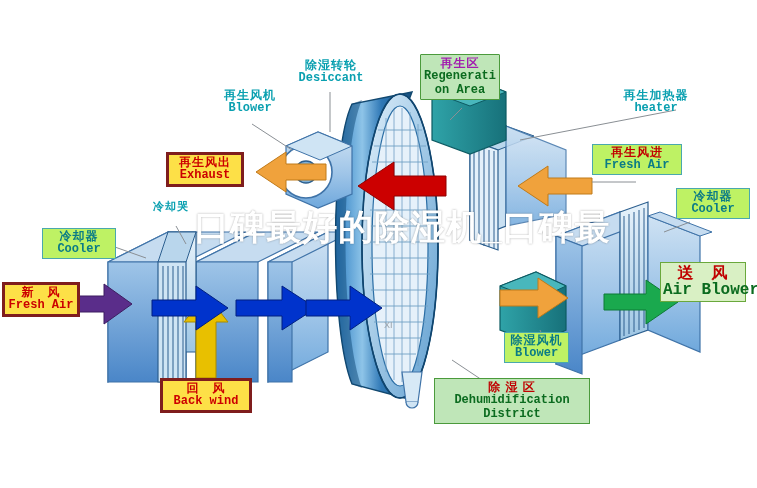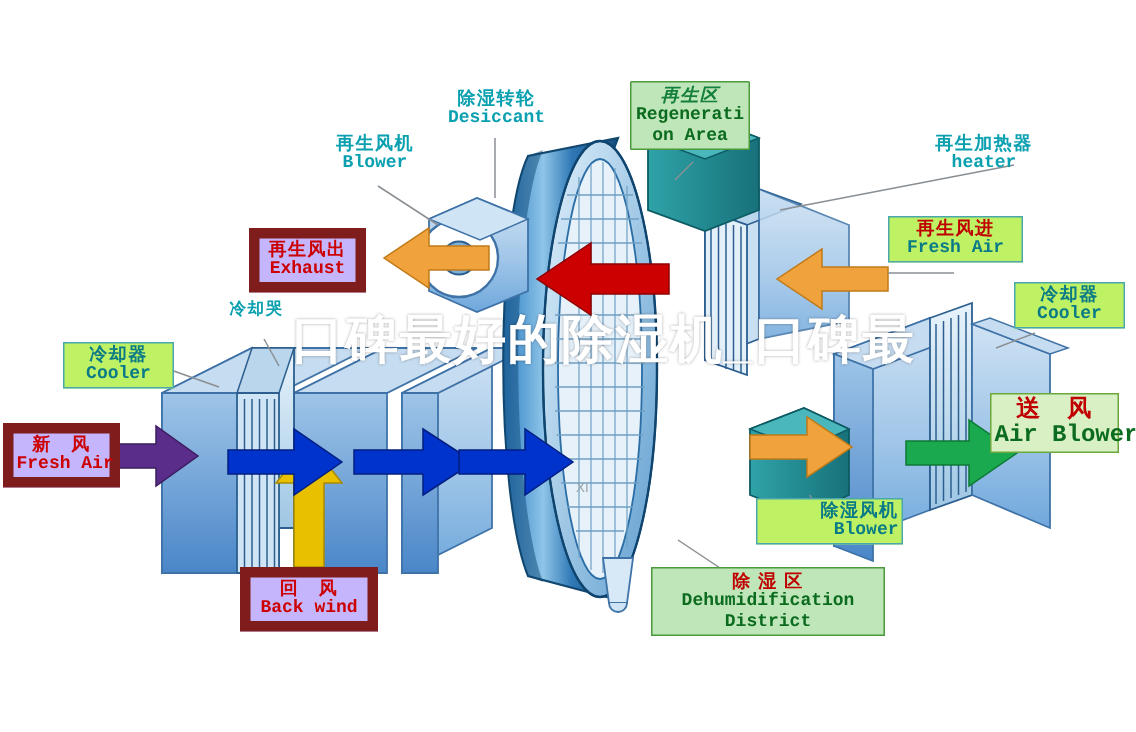--- a/index.html
+++ b/index.html
@@ -34,21 +34,21 @@
     display: block;
     font-family: "Liberation Sans", sans-serif;
     letter-spacing: 1px;
   }
   .lbl .en {
     display: block;
     font-family: "Liberation Mono", monospace;
     letter-spacing: 0px;
   }
   
-  .box-pink   { background: #c4b5fd; border: 7px solid #7f1d1d; color: #cc0000; }
+  .box-pink   { background: #fde047; border: 3px solid #7f1d1d; color: #cc0000; }
   .box-green  { background: #bfe6b8; border: 1px solid #4b9a3c; color: #0b6b1f; }
   .box-lgreen { background: #d9f0c4; border: 1px solid #6aa83c; color: #0b6b1f; }
   .box-ltcyan { background: #bef264; border: 1px solid #4aa8ad; color: #0a7b86; }
   .box-plain-cyan { color: #0aa0b0; background: transparent; border: none; }
 
   .watermark {
     position: absolute;
     left: 0;
     top: 206px;
     width: 757px;
@@ -291,21 +291,21 @@
     <span class="cn">除湿转轮</span>
     <span class="en">Desiccant</span>
   </div>
 
   <div class="lbl box-plain-cyan" style="left:206px; top:88px; width:88px; font-size:12px; padding:1px 2px;">
     <span class="cn">再生风机</span>
     <span class="en">Blower</span>
   </div>
 
   <div class="lbl box-green" style="left:420px; top:54px; width:80px; font-size:12px; padding:2px 3px; border-radius:1px;">
-    <span class="cn" style="color:#15803d;font-style:italic;">再生区</span>
+    <span class="cn" style="color:#a21caf;">再生区</span>
     <span class="en">Regenerati</span>
     <span class="en">on Area</span>
   </div>
 
   <div class="lbl box-plain-cyan" style="left:606px; top:88px; width:100px; font-size:12px; padding:1px 2px;">
     <span class="cn">再生加热器</span>
     <span class="en">heater</span>
   </div>
 
   <div class="lbl box-pink" style="left:166px; top:152px; width:78px; font-size:12px; padding:1px 2px;">
@@ -340,21 +340,21 @@
   <div class="lbl box-pink" style="left:160px; top:378px; width:92px; font-size:12px; padding:1px 2px;">
     <span class="cn">回　风</span>
     <span class="en">Back wind</span>
   </div>
 
   <div class="lbl box-lgreen" style="left:660px; top:262px; width:86px; font-size:16px; padding:1px 2px;">
     <span class="cn" style="color:#c00000;">送　风</span>
     <span class="en">Air Blower</span>
   </div>
 
-  <div class="lbl box-ltcyan" style="left:504px; top:332px; width:98px; font-size:12px; padding:1px 2px;text-align:right;">
+  <div class="lbl box-ltcyan" style="left:504px; top:332px; width:65px; font-size:12px; padding:1px 2px;">
     <span class="cn">除湿风机</span>
     <span class="en">Blower</span>
   </div>
 
   <div class="lbl box-green" style="left:434px; top:378px; width:156px; font-size:12px; padding:2px 3px;">
     <span class="cn" style="color:#c00000;">除 湿 区</span>
     <span class="en">Dehumidification</span>
     <span class="en">District</span>
   </div>
 

